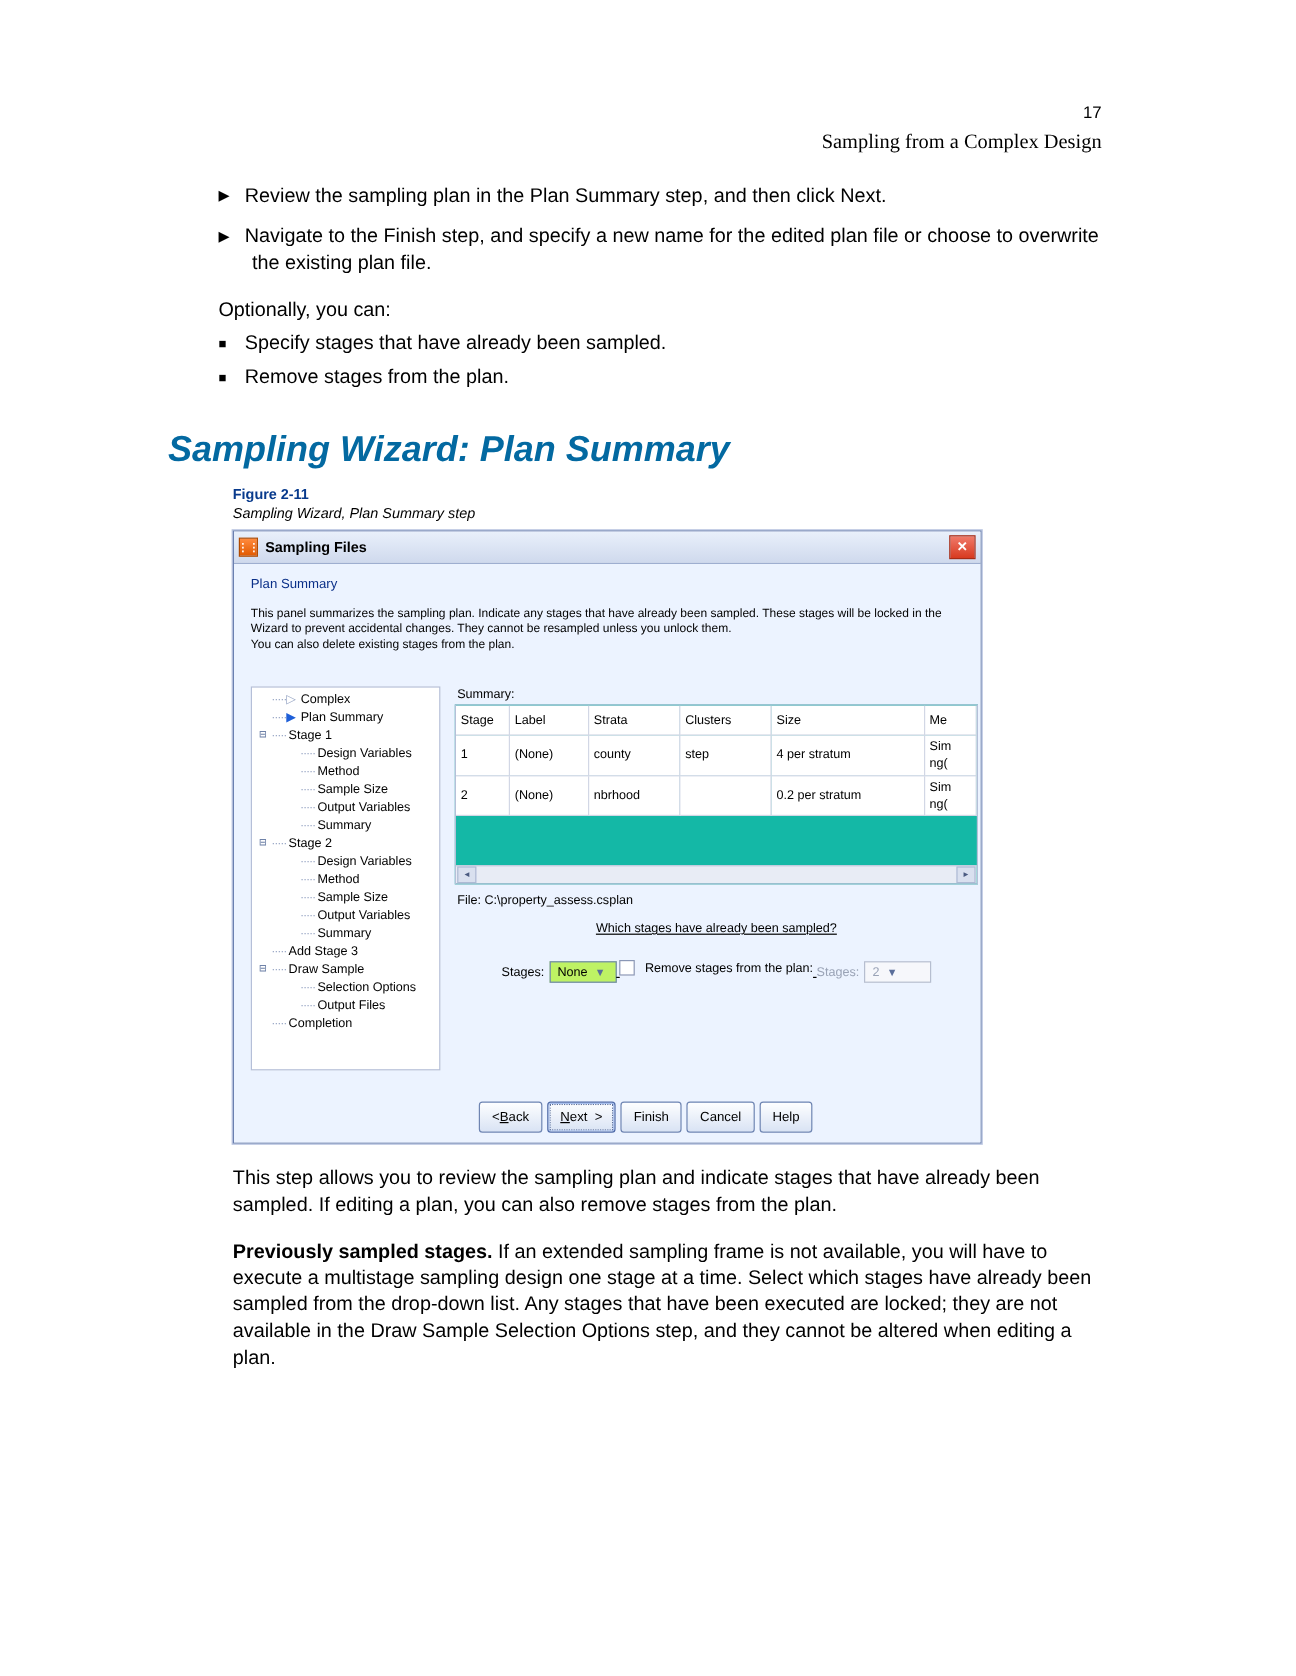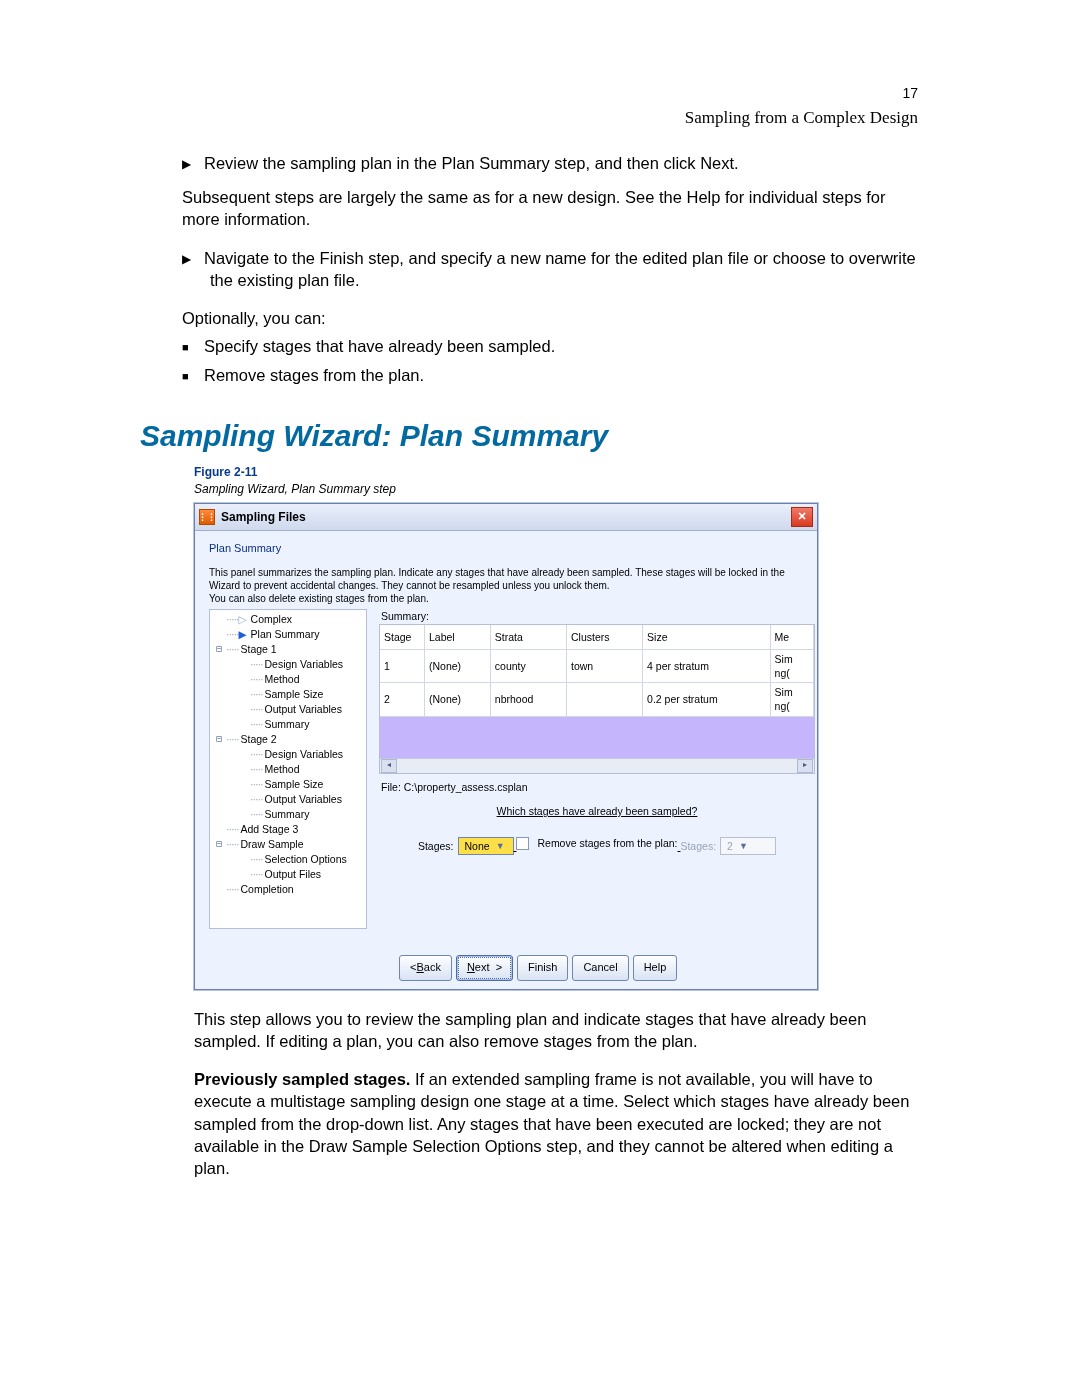--- a/index.html
+++ b/index.html
@@ -102,21 +102,21 @@
     color: #fff;
     display: flex; align-items: center; justify-content: center;
     font-weight: bold;
   }
 
   .client {
     background: #ecf3ff;
     padding: 10px 2px 8px 14px;
   }
   .pane-title { color: #0a2f88; margin-bottom: 10px; }
-  .intro { font-size: 10px; line-height: 1.3; margin-bottom: 4px; }
+  .intro { font-size: 10px; line-height: 1.3; margin-bottom: 28px; }
 
   .panes { display: flex; gap: 12px; }
   .navpane {
     width: 156px;
     height: 314px;
     background: #fff;
     border: 1px solid #b5bfd8;
     padding: 2px 0;
     overflow: hidden;
     font-size: 10.5px;
@@ -124,21 +124,21 @@
   .navrow { display:flex; align-items:center; height:15px; padding-left:4px; white-space:nowrap; }
   .navrow .tw { width: 14px; text-align: center; color:#6f82a8; font-family: monospace; font-size: 10px; }
   .navrow .dots { color:#9aa8c6; letter-spacing: -1px; }
   .navrow .lbl { padding-left: 2px; }
   .navrow.sel .arrow { color: #1e5fd8; margin-right:2px; }
   .navrow .garrow { color:#9aa8c6; margin-right:2px; }
 
   .mainpane { flex: 1; display:flex; flex-direction:column; }
   .summary-label { margin: 0 0 1px 2px; font-size:10.5px; }
   .gridwrap {
-    background:#c4b5fd; border:1px solid #b5bfd8;
+    background:#14b8a6; border:1px solid #b5bfd8;
     height: 148px; position:relative; overflow:hidden;
   }
   table.sgrid { border-collapse: collapse; width: 100%; font-size: 10.5px; }
   table.sgrid th, table.sgrid td {
     border-right: 1px solid #d2d7e5;
     border-bottom: 1px solid #d2d7e5;
     padding: 2px 4px;
     text-align: left;
     background:#fff;
     height: 20px;
@@ -154,21 +154,21 @@
   }
   .hscroll .sbtn { width:14px; height:12px; background:#d9e0ef; border:1px solid #aebad4; display:flex; align-items:center; justify-content:center; font-size:8px; color:#4a5a80; }
 
   .file-line { margin: 6px 0 10px 2px; font-size:10.5px; }
 
   .qblock { text-align:center; font-size:10.5px;text-decoration:underline; }
   .qline { margin-bottom:6px; }
   .inline { display:inline-flex; align-items:center; gap:4px; }
   .dropdown {
     display:inline-flex; align-items:center;
-    border:1px solid #6f85b2; background:#fde047;
+    border:1px solid #6f85b2; background:#bef264;
     height:16px; padding:0 2px 0 6px; font-size:10.5px; min-width:46px;
   }
   .dropdown.disabled { border-color:#b6bed0; color:#9aa3b6; background:#f6f7fb; }
   .dropdown .dd-carat { margin-left:6px; color:#5a6e9a; font-size:9px; }
   .chk { display:inline-block; width:11px; height:11px; border:1px solid #8a97b6; background:#fff; margin-right:4px; vertical-align:-2px; }
   .dimtext { color:#9aa3b6; }
 
   .btnbar { margin-top: 26px; display:flex; gap:4px; padding-left:190px; }
   .wbtn {
     border:1px solid #6f85b2; background:linear-gradient(#fdfeff,#d9e3f4);
@@ -190,21 +190,20 @@
 </head>
 <body>
 
 <div class="page">
 
   <div class="page-number">17</div>
   <div class="section-label">Sampling from a Complex Design</div>
 
   <div class="body-block">
     <div class="bullet-line tri para" style="margin-bottom:12px">Review the sampling plan in the Plan Summary step, and then click Next.</div>
-    <div class="para" style="margin-left:0px">Subsequent steps are largely the same as for a new design. See the Help for individual steps for more information.</div>
 
     <div class="bullet-line tri para">Navigate to the Finish step, and specify a new name for the edited plan ﬁle or choose to overwrite the existing plan ﬁle.</div>
 
     <div class="paraTight" style="margin-left:0">Optionally, you can:</div>
 
     <div class="bullet-line sq paraTight">Specify stages that have already been sampled.</div>
     <div class="bullet-line sq para">Remove stages from the plan.</div>
   </div>
 
   <h1 class="heading">Sampling Wizard: Plan Summary</h1>
@@ -322,21 +321,21 @@
                     <th>Label</th>
                     <th>Strata</th>
                     <th>Clusters</th>
                     <th>Size</th>
                     <th>Me</th>
                   </tr>
                   <tr>
                     <td>1</td>
                     <td>(None)</td>
                     <td>county</td>
-                    <td>town</td>
+                    <td>step</td>
                     <td>4 per stratum</td>
                     <td>Sim<br>ng(</td>
                   </tr>
                   <tr>
                     <td>2</td>
                     <td>(None)</td>
                     <td>nbrhood</td>
                     <td></td>
                     <td>0.2 per stratum</td>
                     <td>Sim<br>ng(</td>

